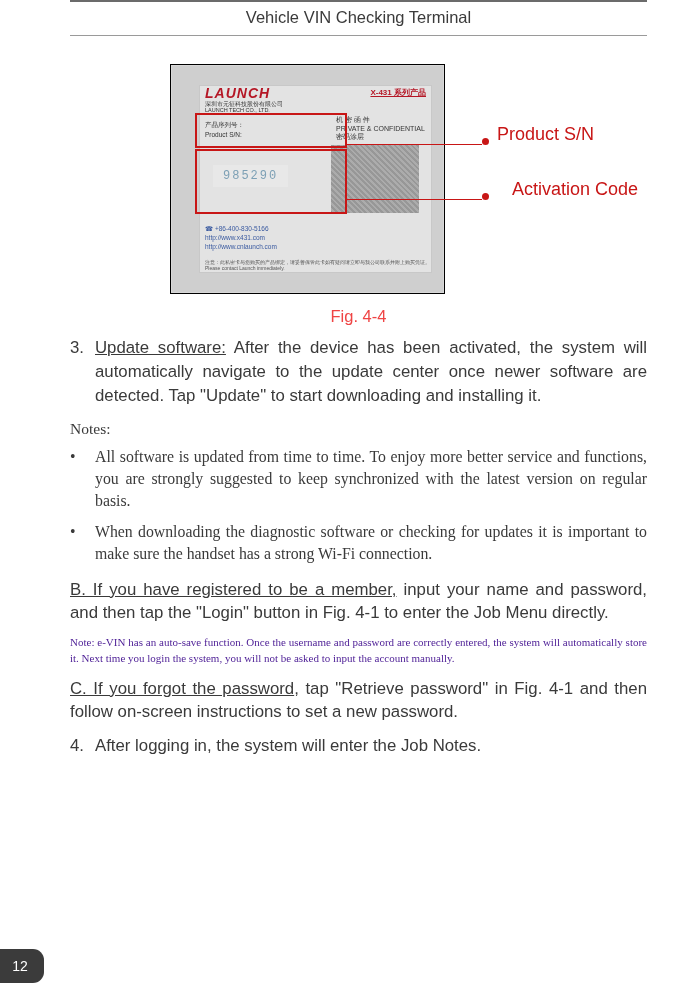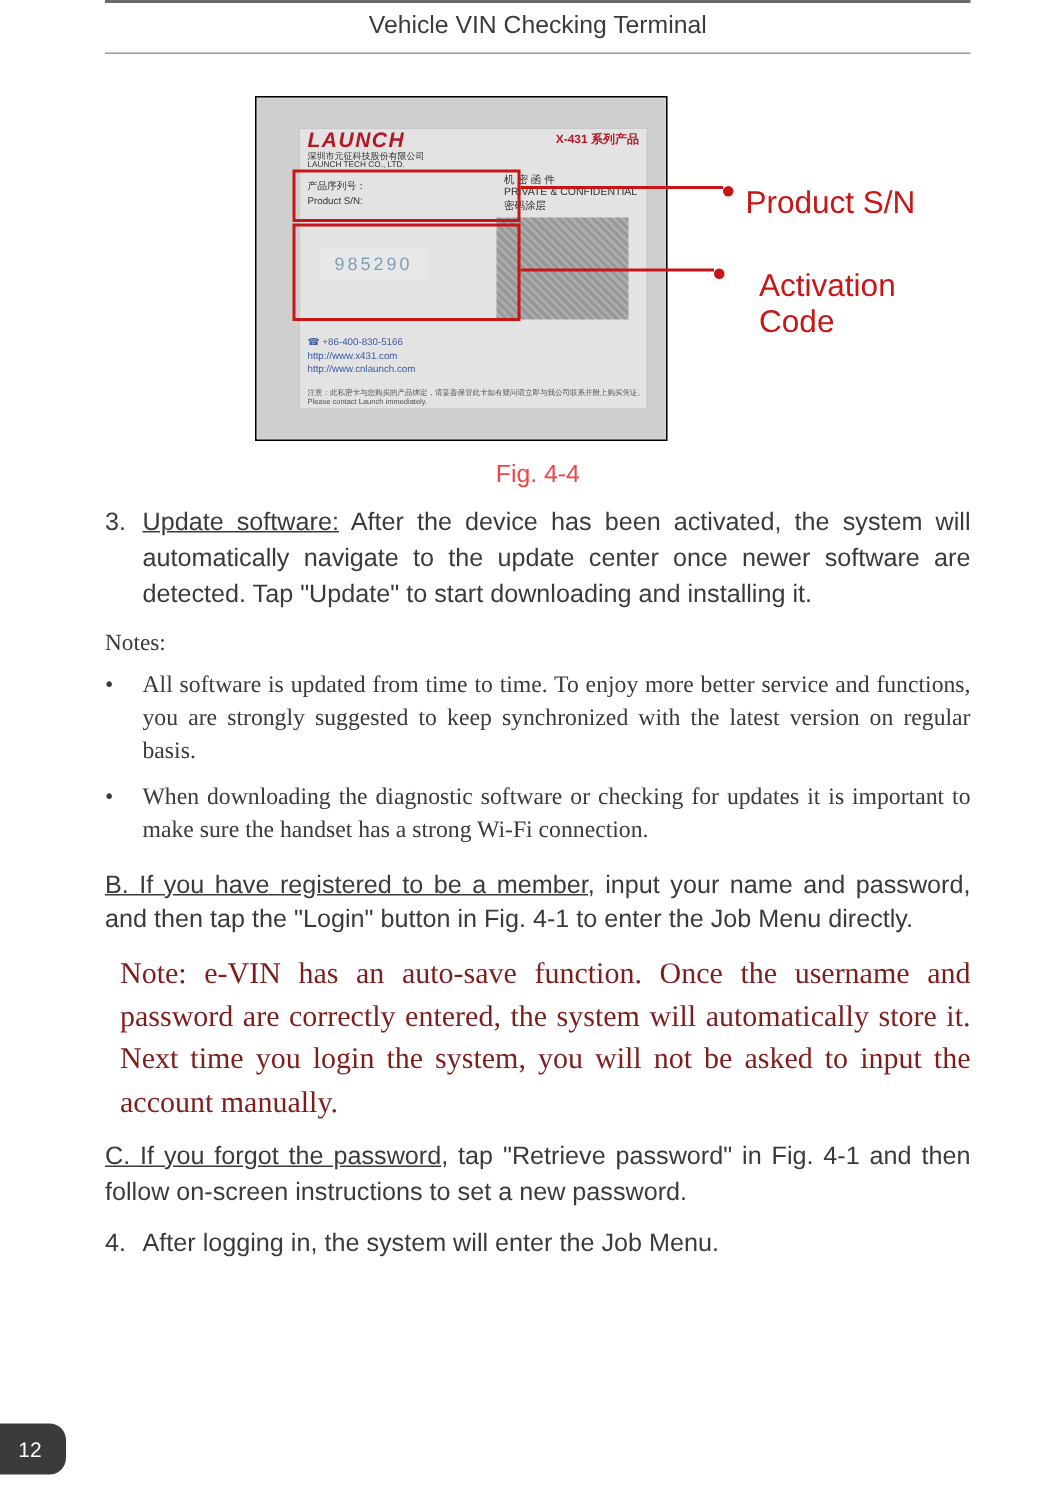--- a/index.html
+++ b/index.html
@@ -82,20 +82,21 @@
     font-size: 5.5px;
     color: #333;
   }
   .card .xlogo {
     position: absolute;
     right: 18px;
     top: 22px;
     font-size: 8px;
     color: #b51726;
     font-weight: 700;
+    text-decoration: underline;
   }
   .card .labels {
     position: absolute;
     left: 34px;
     top: 55px;
     font-size: 6.5px;
     color: #333;
     line-height: 1.5;
   }
   .card .priv {
@@ -106,21 +107,21 @@
     color: #333;
     text-align: left;
   }
   .card .digits {
     position: absolute;
     left: 42px;
     top: 100px;
     font-size: 12px;
     color: #7da0b5;
     letter-spacing: 2px;
-    font-family: Liberation Sans, sans-serif;
+    font-family: Liberation Mono, monospace;
     background: rgba(255,255,255,0.18);
     padding: 4px 10px;
   }
   .card .scratch {
     position: absolute;
     left: 160px;
     top: 80px;
     width: 88px;
     height: 68px;
     background: repeating-linear-gradient(45deg,#8a8a8a,#8a8a8a 2px,#a2a2a2 2px,#a2a2a2 4px);
@@ -146,23 +147,23 @@
   .red-box {
     position: absolute;
     border: 2px solid #c81616;
     box-sizing: border-box;
   }
   .red-box.a { left: 125px; top: 49px;  width: 152px; height: 35px; }
   .red-box.b { left: 125px; top: 85px;  width: 152px; height: 65px; }
   .callout {
     position: absolute;
     color: #c81616;
-    font-size: 21px;
+    font-size: 18px;
     display: flex;
-    align-items: flex-start;
+    align-items: flex-end;
   }
   .callout-line {
     height: 1.5px;
     background: #c81616;
     display: inline-block;
   }
   .callout-dot {
     width: 7px;
     height: 7px;
     border-radius: 50%;
@@ -208,26 +209,25 @@
     line-height: 1.42;
     text-align: justify;
     margin-top: 8px;
   }
   .note-bullet .dot {
     width: 25px;
     flex-shrink: 0;
   }
   .note-para {
     font-family: Georgia, "Times New Roman", serif;
-    font-size: 20px;
-    color: #7f1d1d;
+    font-size: 11px;
+    color: #4c1d95;
     line-height: 1.42;
     text-align: justify;
     margin-top: 10px;
-    margin-left: 10px;
   }
   .under { text-decoration: underline; }
   .page-num-badge {
     position: absolute;
     left: 0;
     bottom: 22px;
     width: 44px;
     height: 34px;
     background: #3b3b3b;
     border-top-right-radius: 11px;
@@ -317,19 +317,19 @@
   </div>
 
   <div class="note-para">Note: e-VIN has an auto-save function. Once the username and password are correctly entered, the system will automatically store it. Next time you login the system, you will not be asked to input the account manually.</div>
 
   <div class="body-text" style="margin-top:10px;">
     <span class="under">C. If you forgot the password</span><span>, tap "Retrieve password" in Fig. 4-1 and then follow on-screen instructions to set a new password.</span>
   </div>
 
   <div class="list-item body-text">
     <div class="num">4.</div>
-    <div class="txt">After logging in, the system will enter the Job Menu.</div>
+    <div class="txt">After logging in, the system will enter the Job Notes.</div>
   </div>
 
   <div class="page-num-badge">
     <span>12</span>
   </div>
 </div>
 
 </body></html>

